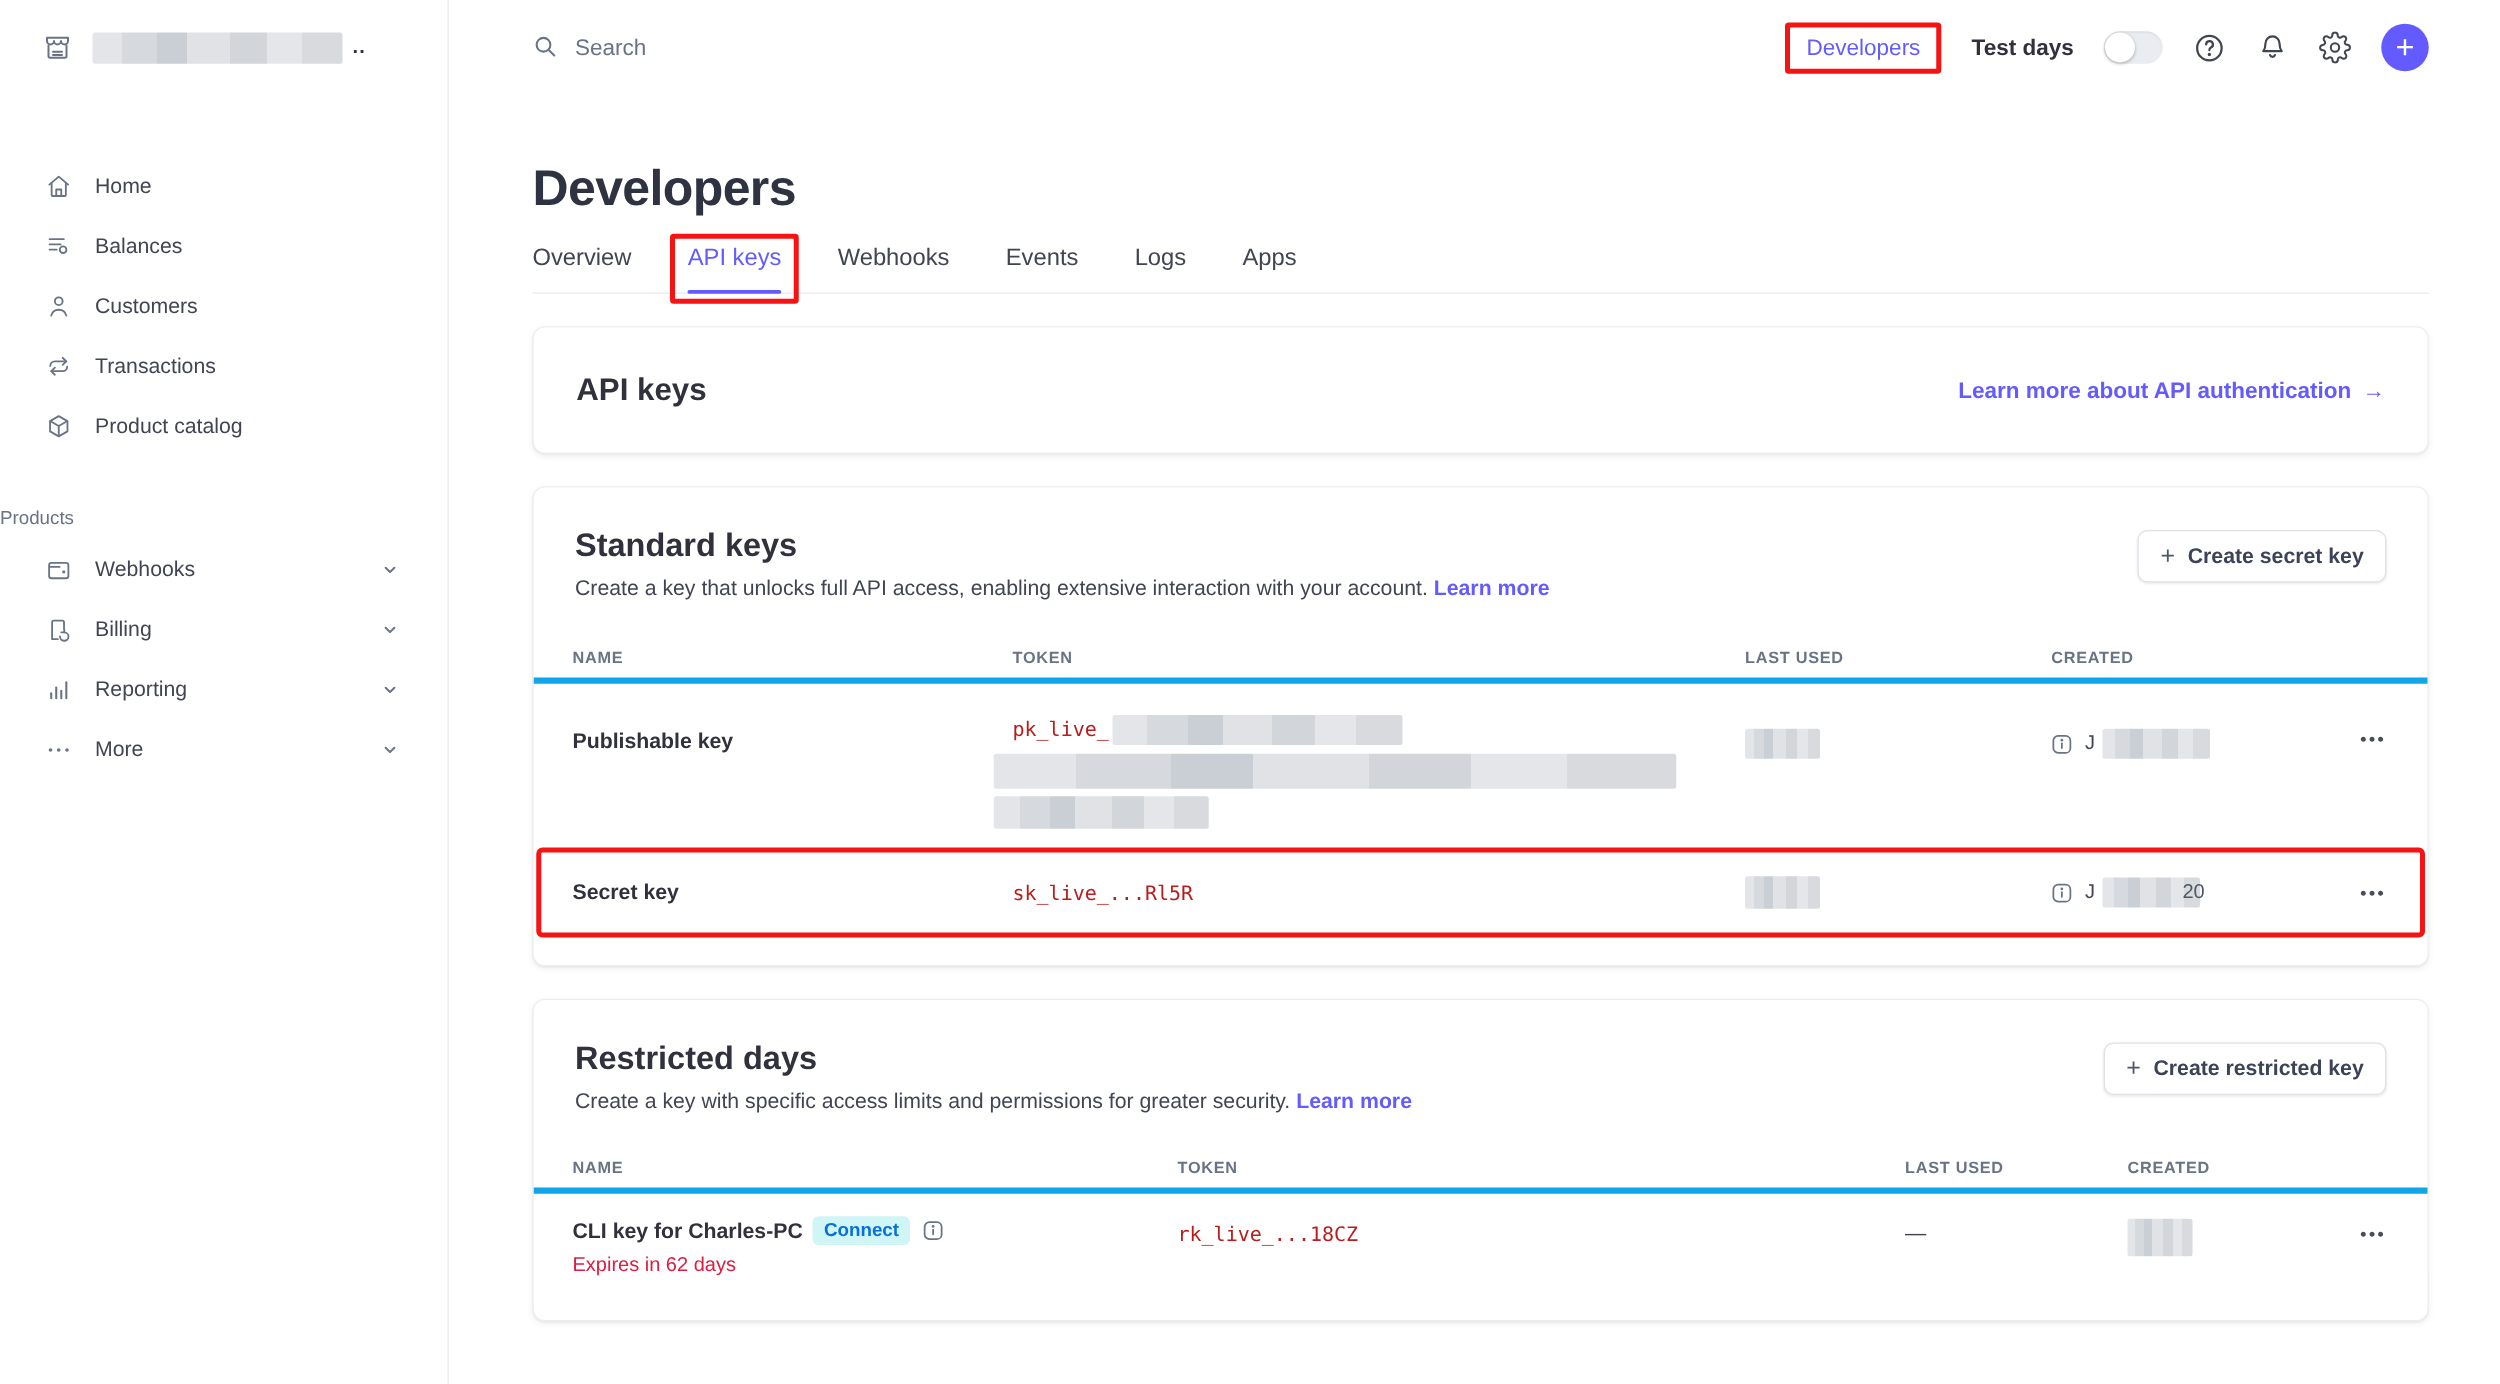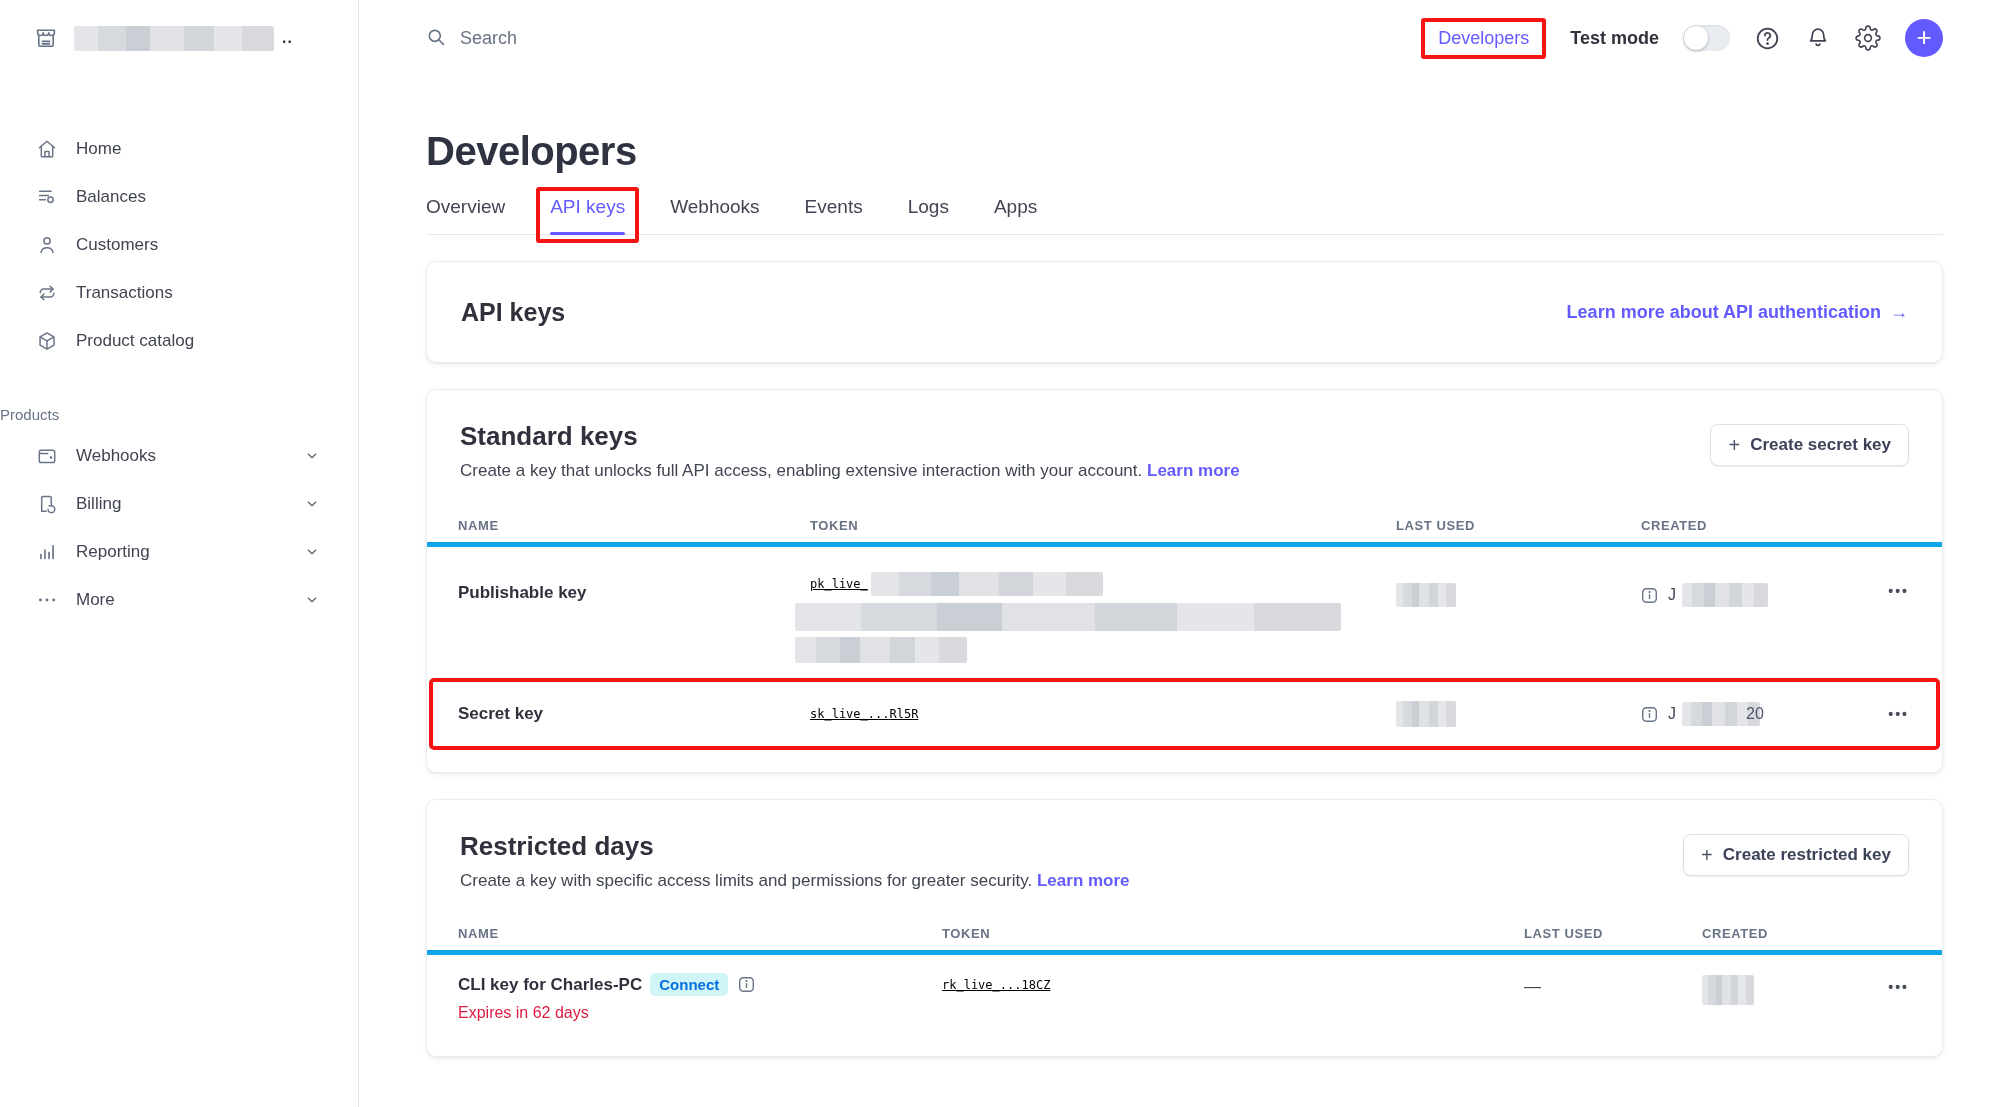--- a/index.html
+++ b/index.html
@@ -75,21 +75,21 @@
   .btn .plus-glyph { font-size:20px; font-weight:400; color:#4f566b; line-height:1; }
 
   .table { margin:28px -33px 0; }
   .trow { display:grid; padding:0 33px 0 31px; }
   .std { grid-template-columns:352px 586px 245px 230px 1fr; }
   .res { grid-template-columns:484px 582px 178px 169px 1fr; }
   .thead { height:38px; align-items:center; border-bottom:5px solid #0ea5e9;
     color:#687385; font-size:13px; font-weight:700; letter-spacing:.6px; }
   .res-table { margin-top:26px; }
   .name { font-size:17px; font-weight:700; color:#30313d; }
-  .mono { font-family:"DejaVu Sans Mono", monospace; font-size:12px; color:#000000;text-decoration:underline; }
+  .mono { font-family:"DejaVu Sans Mono", monospace; font-size:16px; color:#b91c1c; }
   .dots { justify-self:end; color:#474e5a; font-size:14px; letter-spacing:2px; font-weight:700; cursor:pointer; }
   .created { display:flex; align-items:center; gap:10px; color:#414552; font-size:16px; }
   .created svg { color:#687385; flex:none; }
 
   .row-pub { align-items:start; padding-top:20px; padding-bottom:12px; }
   .row-pub > * { margin-top:16px; }
   .tok-line { height:33px; display:flex; align-items:center; }
   .row-secret { position:relative; align-items:center; height:72px; }
   .row-anno { position:absolute; top:0; bottom:0; left:2px; right:2px; border:4px solid #f51313;
     border-radius:5px; pointer-events:none; }
@@ -218,21 +218,21 @@
         <svg width="22" height="22" viewBox="0 0 24 24" fill="none" stroke="currentColor" stroke-width="1.8" stroke-linecap="round">
           <circle cx="9.6" cy="9.6" r="6"></circle>
             <path d="M14.2 14.2 19 19"></path>
         </svg>
         <span>Search</span>
       </div>
       <div class="top-right">
         <span class="anno dev-anno">
           <a class="dev-link">Developers</a>
         </span>
-        <span class="testmode-label">Test mode</span>
+        <span class="testmode-label">Test days</span>
         <span class="toggle">
             <span class="knob"></span>
           </span>
         <span class="icon-btn">
           <svg width="27" height="27" viewBox="0 0 24 24" fill="none" stroke="currentColor" stroke-width="1.6" stroke-linecap="round">
             <circle cx="12" cy="12" r="8.7"></circle>
               <path d="M9.7 9.4a2.4 2.4 0 1 1 3.4 2.2c-.8.4-1.1 1-1.1 1.8"></path>
               <path d="M12 16.5h.01" stroke-width="2.4"></path>
           </svg>
         </span>

